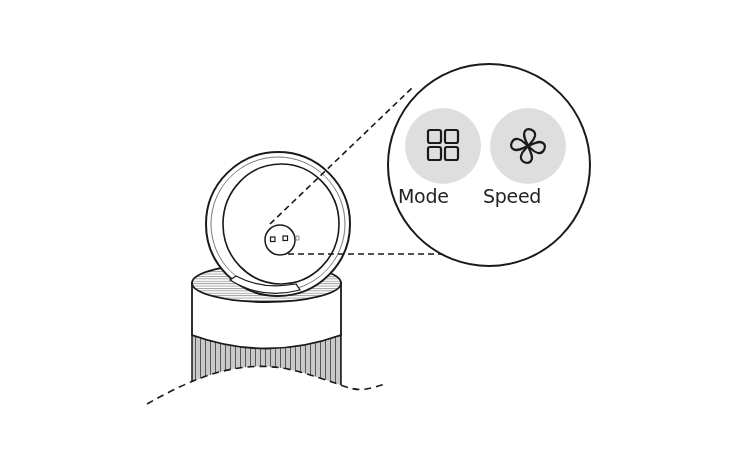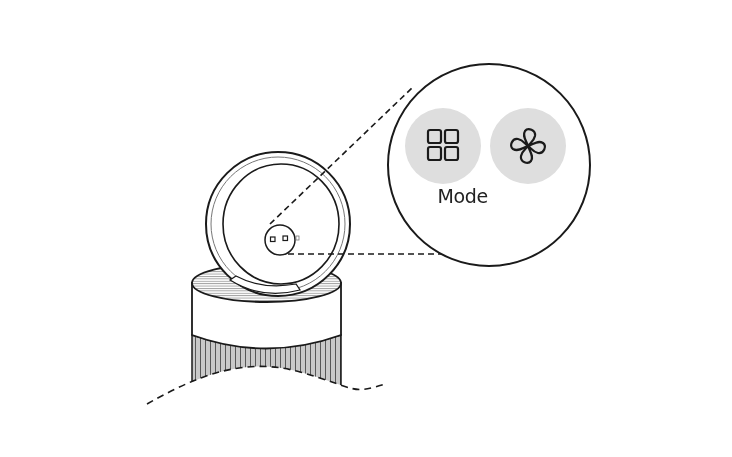--- a/index.html
+++ b/index.html
@@ -1,19 +1,19 @@
 <!DOCTYPE html>
 <html><head>
   <meta charset="utf-8">
   <style>
     html, body { margin: 0; padding: 0; background: #ffffff; }
     body { width: 732px; height: 457px; overflow: hidden; position: relative;
            font-family: "DejaVu Sans", "Liberation Sans", sans-serif; }
     #stage { position: absolute; left: 0; top: 0; width: 732px; height: 457px; }
-    .btn-label { position: absolute; font-size: 19px; color: #222; text-align: right;
+    .btn-label { position: absolute; font-size: 19px; color: #222; text-align: left;
                  width: 90px; letter-spacing: -0.3px; }
   </style>
 </head>
 <body>
 
 <div id="stage">
   <svg width="732" height="457" viewBox="0 0 732 457" xmlns="http://www.w3.org/2000/svg">
     <defs>
       <pattern id="vstripes" width="5" height="10" patternUnits="userSpaceOnUse">
         <rect width="5" height="10" fill="#c9c9c9"></rect>
@@ -77,13 +77,14 @@
                    C2 6 6 10 3 15 C0 19 -8 16 -7 10 C-6 5 -2 3 0 0
                    C-6 2 -10 6 -15 3 C-19 0 -16 -8 -10 -7 C-5 -6 -3 -2 0 0 Z"></path>
         </g>
       </g>
     </g>
 
     <path d="M147 404 C190 380, 240 355, 300 372 S 350 395, 385 384" fill="none" stroke="#1a1a1a" stroke-width="1.6" stroke-dasharray="7 5"></path>
   </svg>
 
   <div class="btn-label" style="left:398px; top:185px;">Mode</div>
+  <div class="btn-label" style="left:483px; top:185px;">Speed</div>
 </div>
 
 </body></html>

